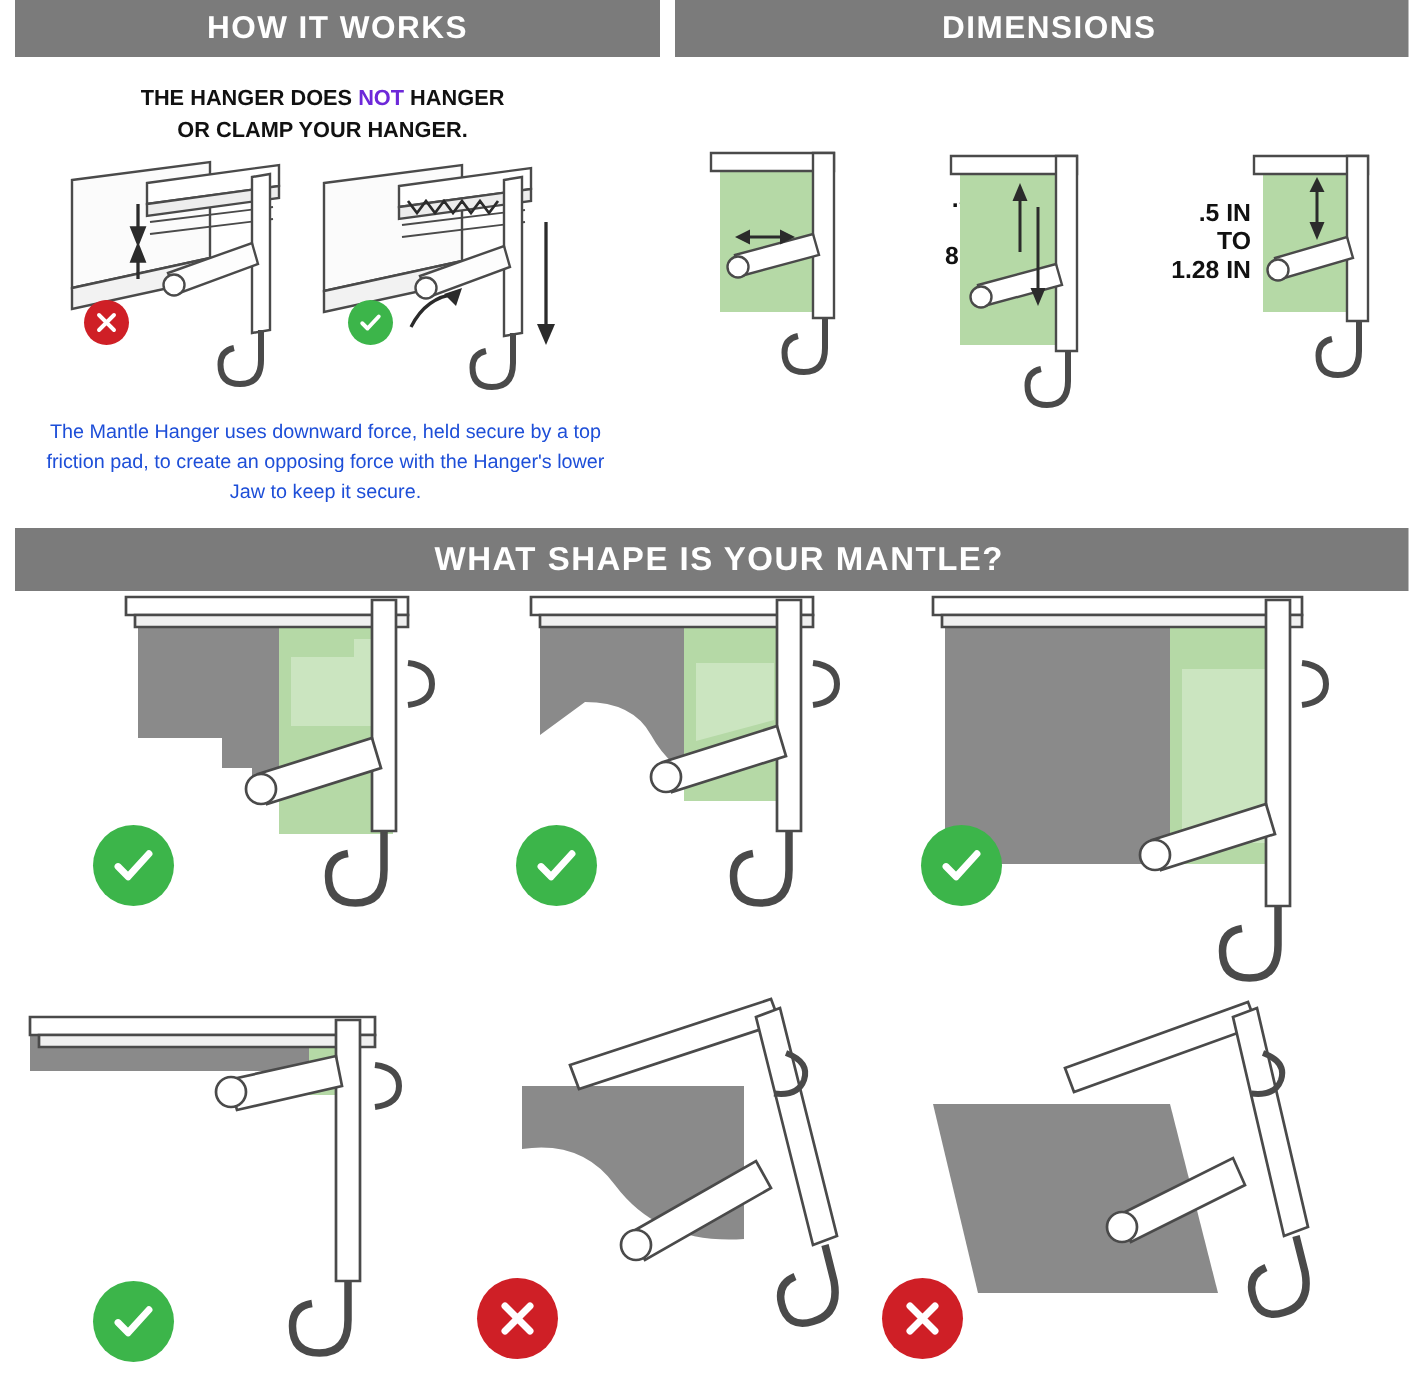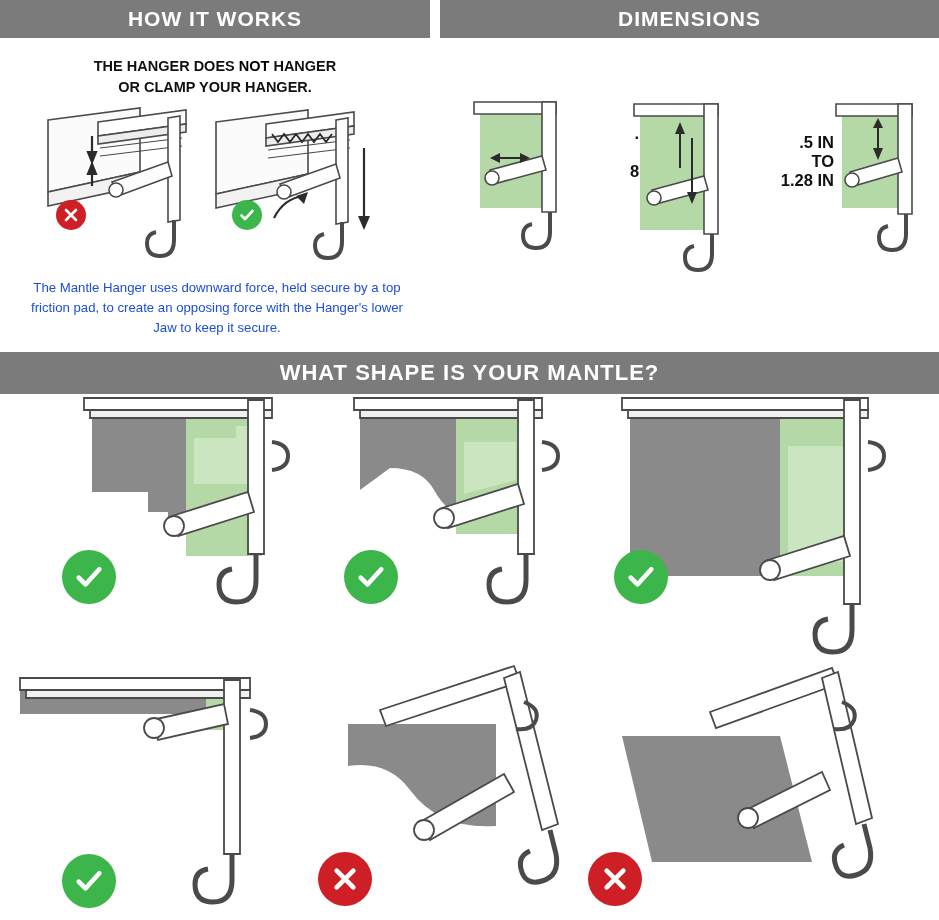--- a/index.html
+++ b/index.html
@@ -23,20 +23,21 @@
   
   .band {
     background: #7b7b7b;
     color: #ffffff;
     font-weight: bold;
     text-align: center;
     letter-spacing: 1px;
     display: flex;
     align-items: center;
     justify-content: center;
+    margin-left: 10px;
   }
 
   
   .panel-how {
     position: absolute;
     left: 0;
     top: 0;
     width: 430px;
     height: 340px;
   }
@@ -50,21 +51,21 @@
     position: absolute;
     left: 0; top: 56px;
     width: 430px;
     text-align: center;
     font-size: 14.5px;
     font-weight: bold;
     line-height: 1.42;
     color: #111;
   }
   .how-title .not {
-    color: #000000;
+    color: #6d28d9;
     margin-top: 16px;
   }
   .how-caption {
     position: absolute;
     left: 22px; top: 278px;
     width: 390px;
     text-align: center;
     font-size: 13.2px;
     line-height: 1.5;
     color: #1d4ed8;

